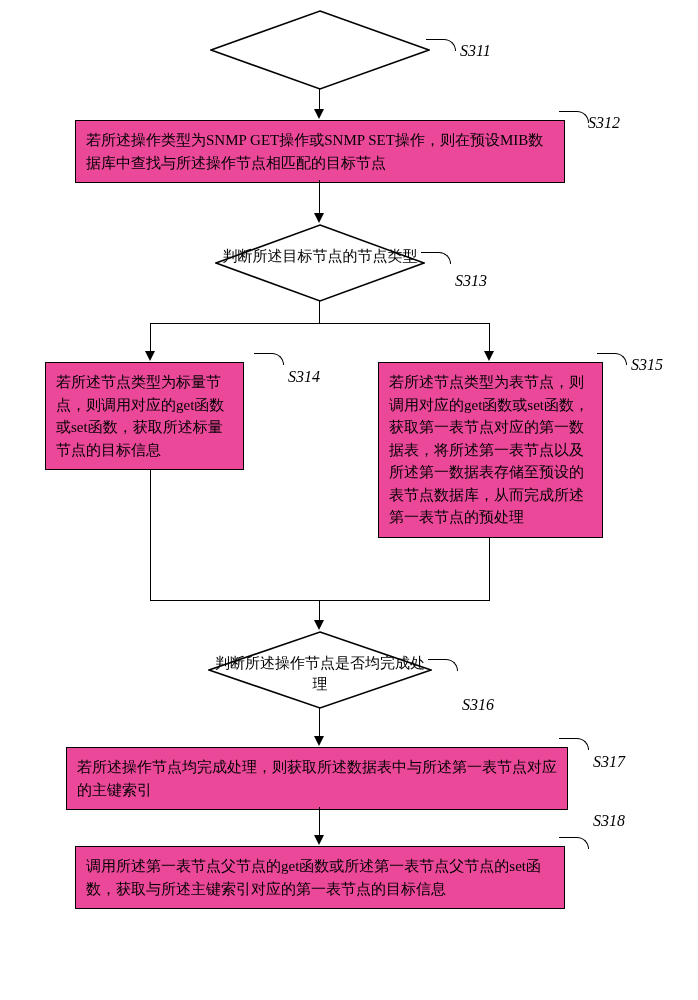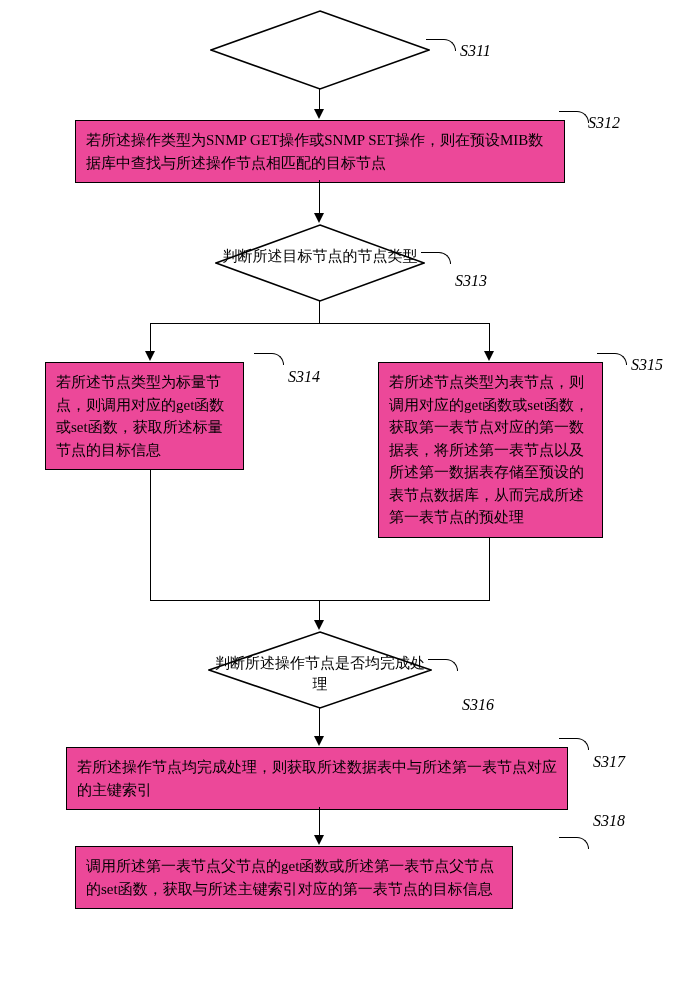--- a/index.html
+++ b/index.html
@@ -138,17 +138,17 @@
 
 <div class="node rect" style="left:66px; top:747px; width:502px;">
   <span>若所述操作节点均完成处理，则获取所述数据表中与所述第一表节点对应的主键索引</span>
 </div>
 <div class="conn-curve" style="left:559px; top:738px; width:30px; height:12px; border-radius:0 12px 0 0;"></div>
 <div class="label" style="left:593px; top:741px;margin-top:12px;">S317</div>
 
 <div class="vline" style="left:319px; top:807px; height:30px;"></div>
 <div class="arrow-down" style="left:314px; top:835px;"></div>
 
-<div class="node rect" style="left:75px; top:846px; width:438px;">
+<div class="node rect" style="left:75px; top:846px; width:490px;">
   <span>调用所述第一表节点父节点的get函数或所述第一表节点父节点的set函数，获取与所述主键索引对应的第一表节点的目标信息</span>
 </div>
 <div class="conn-curve" style="left:559px; top:837px; width:30px; height:12px; border-radius:0 12px 0 0;"></div>
 <div class="label" style="left:593px; top:812px;">S318</div>
 
 </body></html>

